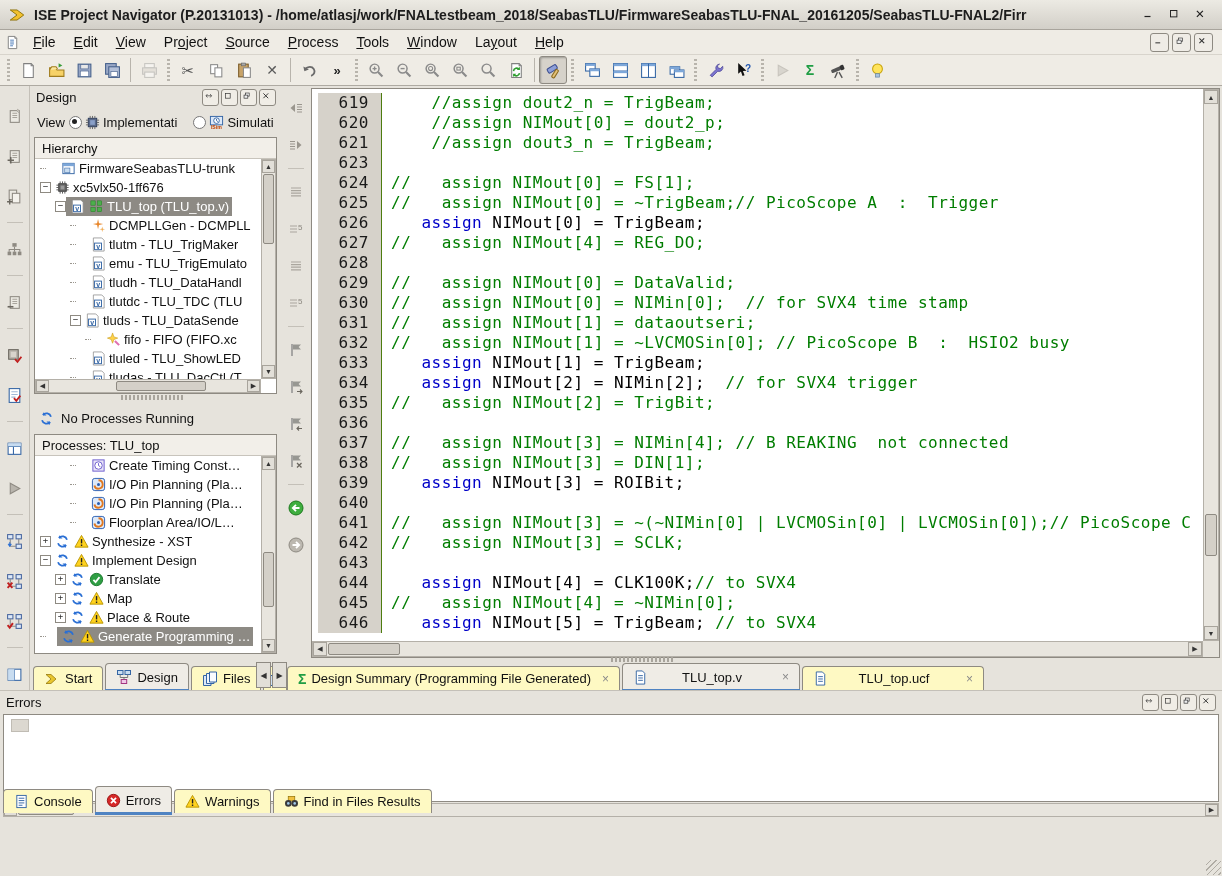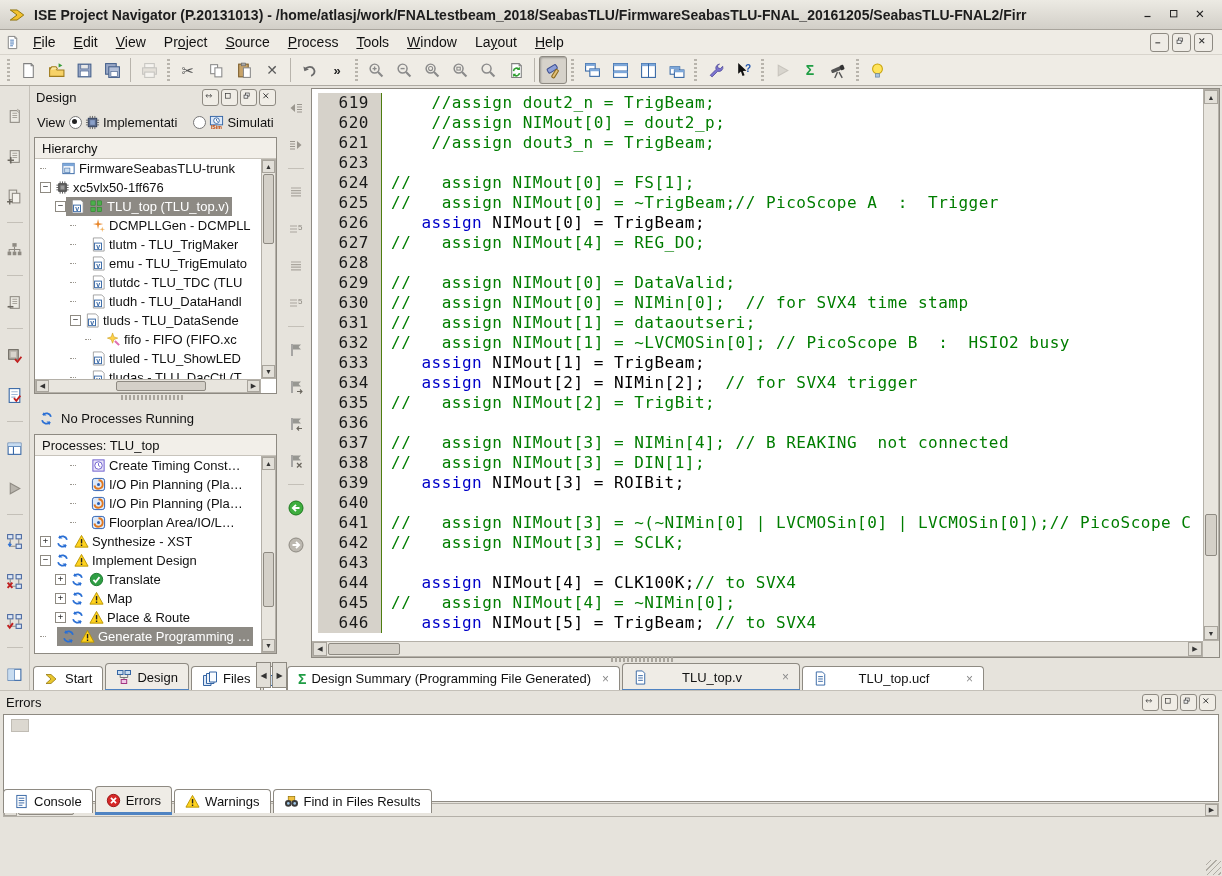--- a/index.html
+++ b/index.html
@@ -77,21 +77,21 @@
   .sb{position:absolute;background:#e8e5de;border:1px solid #b4b0a8;box-sizing:border-box}
   .sb-btn{position:absolute;background:#e2dfd8;border:1px solid #a8a49c;box-sizing:border-box;
     display:flex;align-items:center;justify-content:center;font-size:7px;color:#333}
   .sb-thumb{position:absolute;background:#d4d0c8;border:1px solid #8e8a82;border-radius:2px;box-sizing:border-box}
   .hgrip{position:absolute;height:5px;width:64px;
     background:repeating-linear-gradient(90deg,#a8a49c 0 2px,transparent 2px 4px)}
 
   
   .tabrow{display:flex;align-items:flex-end}
   .tab{height:24px;display:flex;align-items:center;gap:5px;padding:0 10px;border:1px solid #8e8a82;
-    border-bottom:none;border-radius:4px 4px 0 0;background:#ffffff;font-size:13px;position:relative;
+    border-bottom:none;border-radius:4px 4px 0 0;background:#fef9c3;font-size:13px;position:relative;
     margin-right:2px;white-space:nowrap;box-sizing:border-box}
   .tab.active{background:#efece6;height:27px}
   .tab.active::after{content:"";position:absolute;left:-1px;right:-1px;bottom:-2px;height:3px;background:#4f83c2}
   .tab-close{color:#8a8a8a;font-size:12px;margin-left:6px}
   .tab.partial{width:24px;overflow:hidden;padding:0 4px}
   #left-tabs{position:absolute;left:2px;top:574px;height:30px}
   .scrollarrow{width:13px;height:24px;border:1px solid #8e8a82;background:#e2dfd8;display:flex;
     align-items:center;justify-content:center;font-size:8px;color:#333;margin-left:1px}
 
   
@@ -792,36 +792,36 @@
             <span class="stub"></span>
             <span class="exp-spacer"></span>
             <span class="rowbody">
               <span class="icon">
                 <svg width="15" height="15" viewBox="0 0 16 16">
                   <path d="M2.5 1h9l2.5 2.5V15h-11.5z" fill="#fff" stroke="#8a8a8a" stroke-width=".8"></path>
                   <rect x="3.8" y="6.5" width="7.4" height="7" fill="#fff" stroke="#3465a4"></rect>
                   <text x="5.6" y="12.6" font-size="7.5" font-weight="bold" fill="#3465a4">v</text>
                 </svg>
               </span>
-              <span class="tlabel">tlutdc - TLU_TDC (TLU</span>
+              <span class="tlabel">tludh - TLU_DataHandl</span>
             </span>
           </div>
           <div class="trow">
             <span style="width:32px;flex:none"></span>
             <span class="stub"></span>
             <span class="exp-spacer"></span>
             <span class="rowbody">
               <span class="icon">
                 <svg width="15" height="15" viewBox="0 0 16 16">
                   <path d="M2.5 1h9l2.5 2.5V15h-11.5z" fill="#fff" stroke="#8a8a8a" stroke-width=".8"></path>
                   <rect x="3.8" y="6.5" width="7.4" height="7" fill="#fff" stroke="#3465a4"></rect>
                   <text x="5.6" y="12.6" font-size="7.5" font-weight="bold" fill="#3465a4">v</text>
                 </svg>
               </span>
-              <span class="tlabel">tludh - TLU_DataHandl</span>
+              <span class="tlabel">tlutdc - TLU_TDC (TLU</span>
             </span>
           </div>
           <div class="trow">
             <span style="width:32px;flex:none"></span>
             <span class="exp">−</span>
             <span class="rowbody">
               <span class="icon">
                 <svg width="15" height="15" viewBox="0 0 16 16">
                   <path d="M2.5 1h9l2.5 2.5V15h-11.5z" fill="#fff" stroke="#8a8a8a" stroke-width=".8"></path>
                   <rect x="3.8" y="6.5" width="7.4" height="7" fill="#fff" stroke="#3465a4"></rect>

